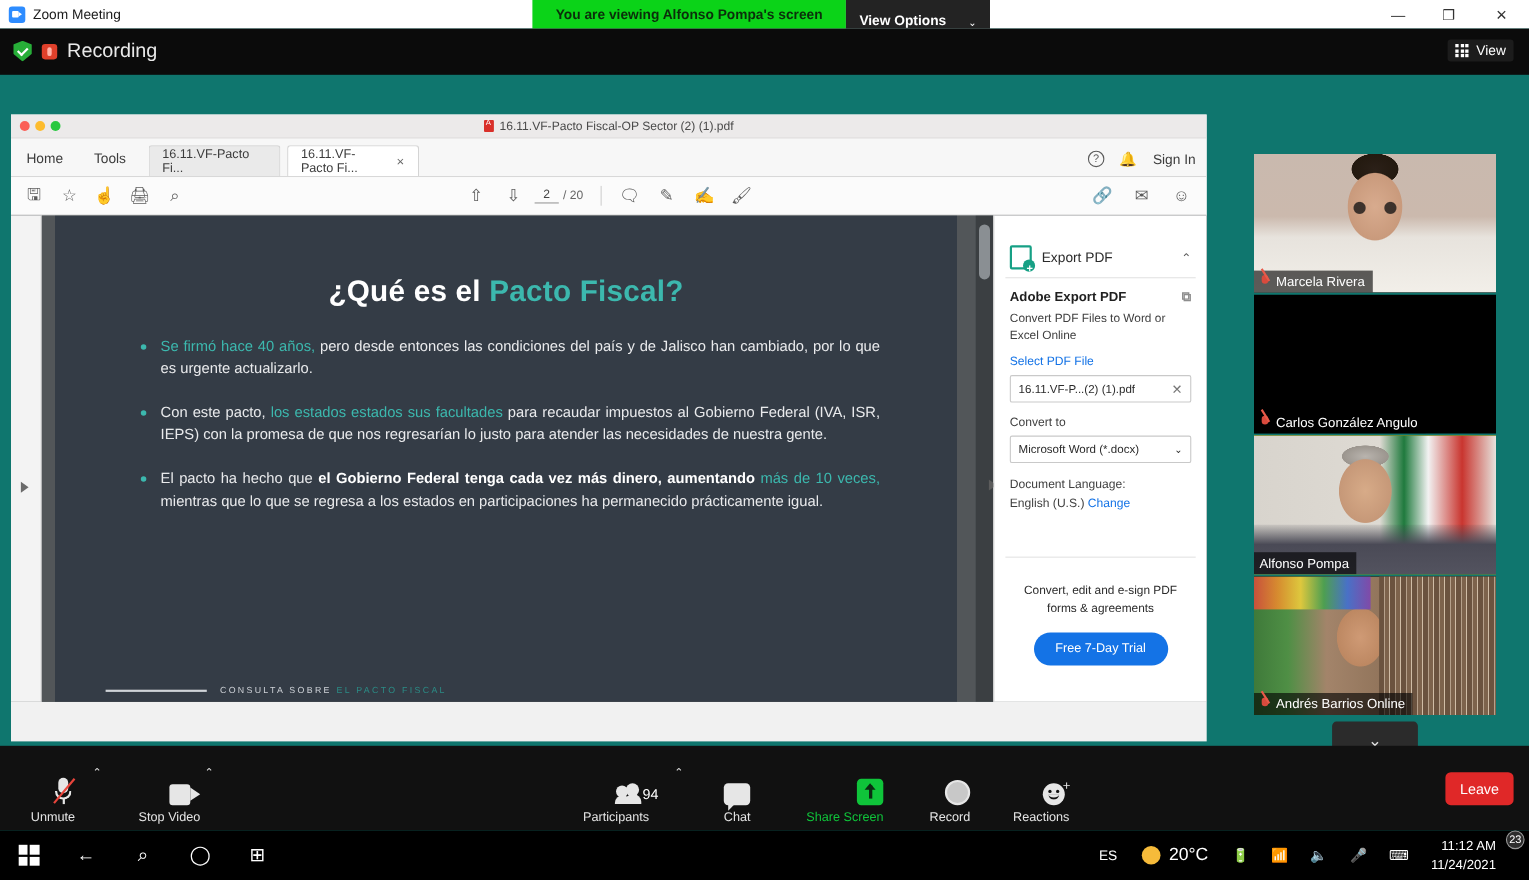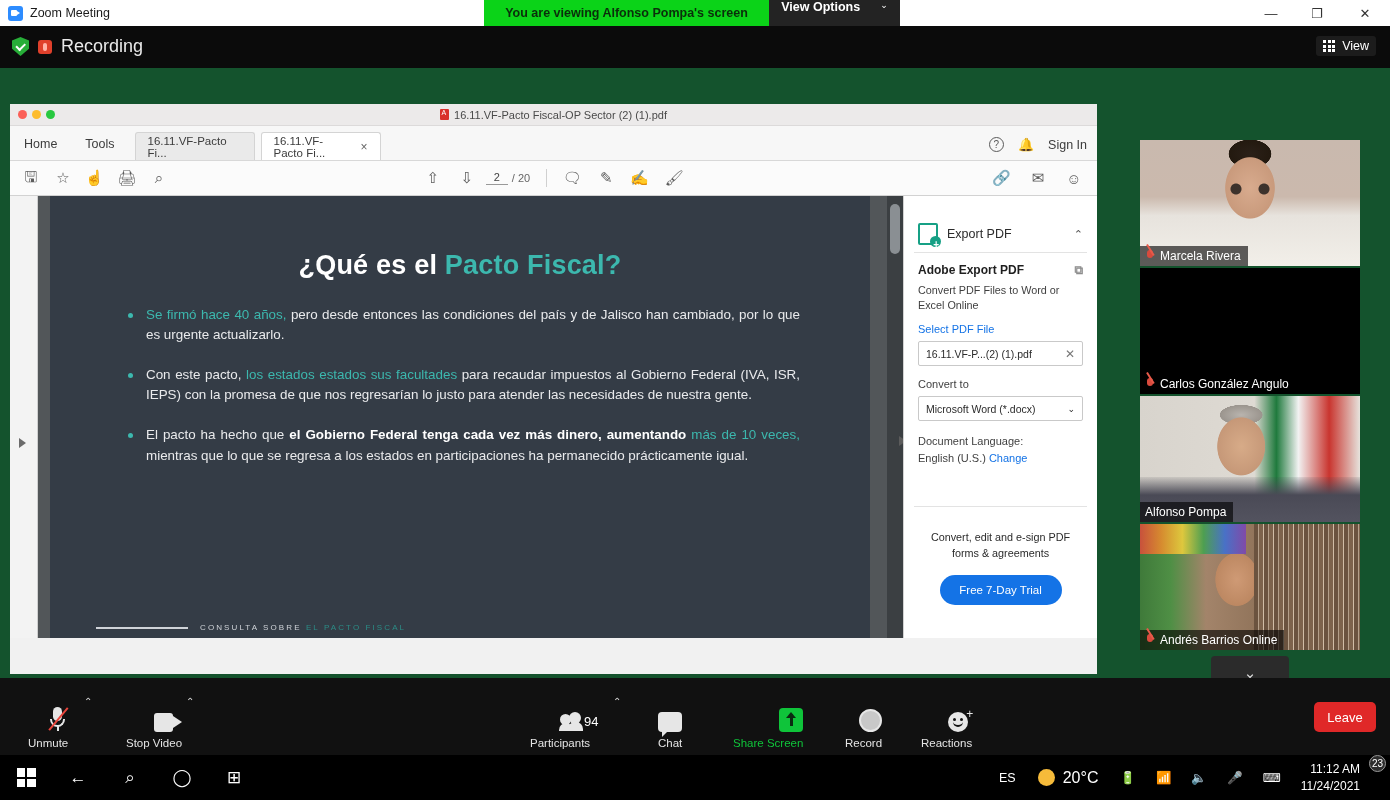--- a/index.html
+++ b/index.html
@@ -2,21 +2,21 @@
 <html><head>
 <meta charset="utf-8">
 <style>
   * { box-sizing: border-box; margin: 0; padding: 0; }
   html, body {
     width: 1390px; height: 800px;
     background: #000;
     font-family: "Liberation Sans", sans-serif;
     overflow: hidden;
   }
-  #app { position: relative; width: 1390px; height: 800px; background: #14532d; }
+  #app { position: relative; width: 1390px; height: 800px; background: #0f766e; }
 
   
   .zoom-titlebar {
     position: absolute; left: 0; top: 0; width: 1390px; height: 26px;
     background: #ffffff; display: flex; align-items: center;
   }
   .zt-left { display: flex; align-items: center; gap: 7px; padding-left: 8px; }
   .zoom-logo {
     width: 15px; height: 15px; border-radius: 3px; background: #2d8cff;
     position: relative; flex: 0 0 auto;
@@ -32,21 +32,21 @@
   }
   .zt-title { font-size: 12.5px; color: #1b1b1b; }
   .share-banner {
     position: absolute; left: 484px; top: 0; width: 285px; height: 26px;
     background: #0bd318; color: #0b2e0b; font-size: 12.5px; font-weight: bold;
     display: flex; align-items: center; justify-content: center;
   }
   .view-options {
     position: absolute; left: 769px; top: 0; width: 131px; height: 26px;
     background: #232323; color: #fff; font-size: 12.5px; font-weight: bold;
-    display: flex; align-items: flex-start; justify-content: center; gap: 20px;
+    display: flex; align-items: flex-end; justify-content: center; gap: 20px;
   }
   .chev-d { font-size: 9px; font-weight: normal; }
   .win-ctrls { position: absolute; right: 0; top: 0; display: flex; height: 26px; }
   .win-btn {
     width: 46px; height: 26px; display: flex; align-items: center;
     justify-content: center; color: #333; font-size: 13px;
   }
   .win-btn.close-b { width: 50px; }
 
   

